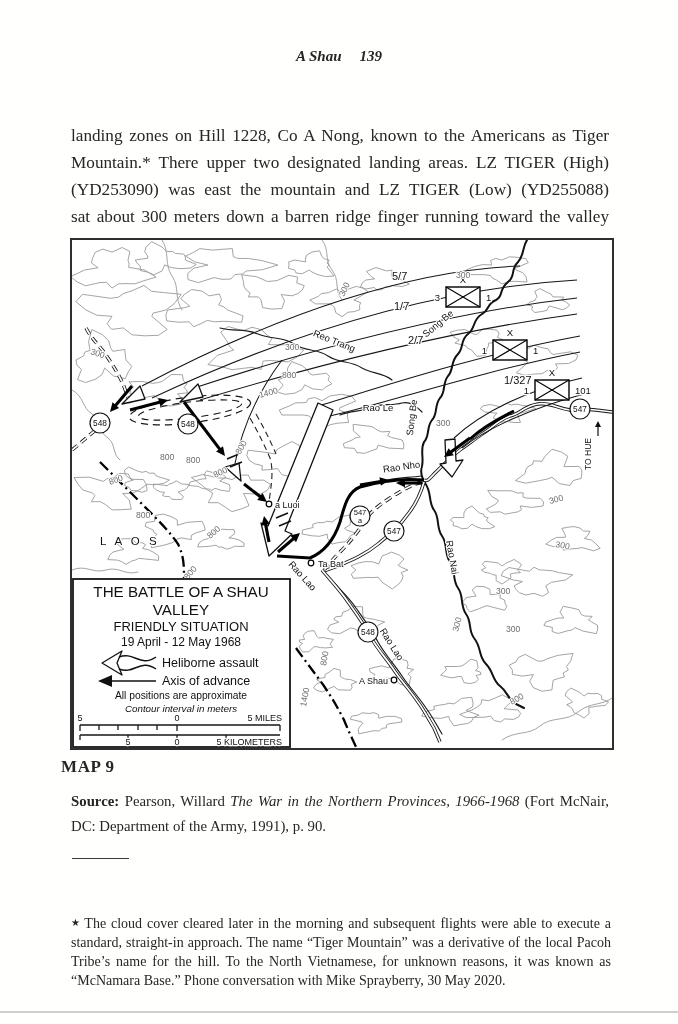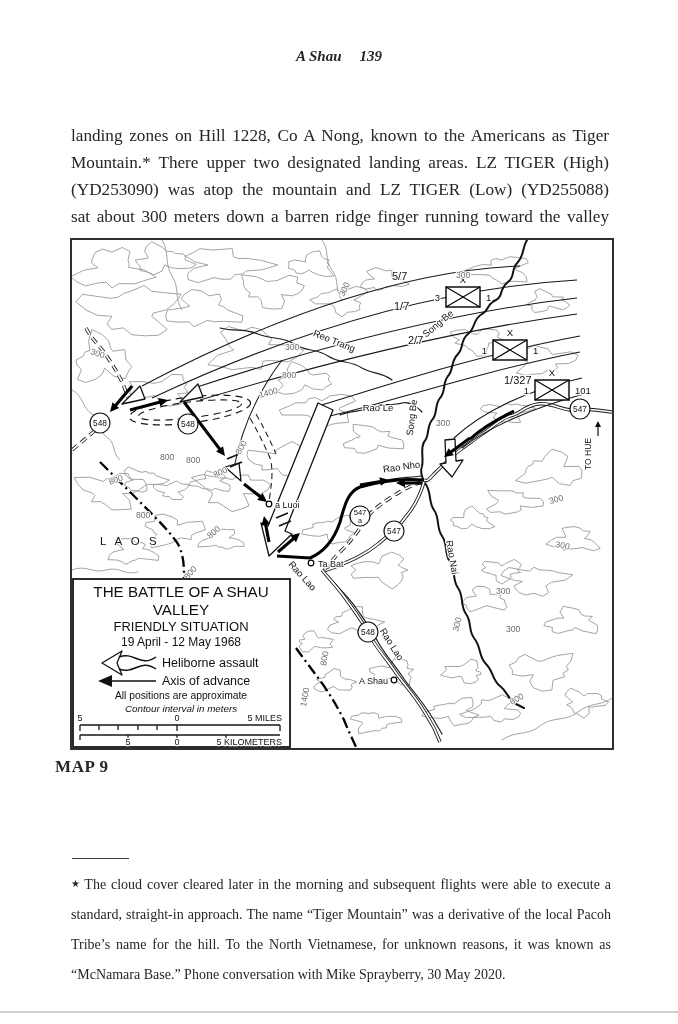--- a/index.html
+++ b/index.html
@@ -37,42 +37,42 @@
       paint-order:stroke;stroke:#fff;stroke-width:2.4px;stroke-linejoin:round;}
   .el{font-family:"Liberation Sans",sans-serif;fill:#6d6d6d;font-size:8.6px;
       paint-order:stroke;stroke:#fff;stroke-width:2px;}
   .rc{fill:#fff;stroke:#161616;stroke-width:1.2;}
   .vdot{fill:#fff;stroke:#000;stroke-width:1.2;}
   .ubox{fill:#fff;stroke:#000;stroke-width:1.4;}
   .uln{stroke:#000;stroke-width:1.1;}
   .legend-rect{fill:#fff;stroke:#161616;stroke-width:1.8;}
   .sc{stroke:#161616;stroke-width:1.3;}
   
-  .mapcap{position:absolute;top:757px;left:55px;font-size:17px;font-weight:bold;letter-spacing:.6px;}
+  .mapcap{position:absolute;top:757px;left:61px;font-size:17px;font-weight:bold;letter-spacing:.6px;}
   .source{position:absolute;top:789px;left:71px;width:538px;font-size:14.8px;line-height:25px;}
   .source .j{text-align:justify;text-align-last:justify;}
   .fnrule{position:absolute;top:858px;left:72px;width:57px;border-top:1.4px solid #3a3a3a;}
-  .fnote{position:absolute;top:869px;left:71px;width:540px;font-size:14px;line-height:30px;text-align:justify;}
+  .fnote{position:absolute;top:913px;left:71px;width:540px;font-size:14px;line-height:19px;text-align:justify;}
   .star{font-size:10px;vertical-align:2px;letter-spacing:3px;}
   .scan-edge{position:absolute;top:1011px;left:0;width:678px;height:2px;background:#cfcfcd;}
   b.src{font-weight:bold;} i{font-style:italic;}
 </style>
 </head>
 <body>
 
 <div id="page">
 
   <div class="rhead">
     <span>A Shau</span><span class="num">139</span>
   </div>
 
   <div class="para">
     <div class="jl">landing zones on Hill 1228, Co A Nong, known to the Americans as Tiger</div>
     <div class="jl">Mountain.* There upper two designated landing areas. LZ TIGER (High)</div>
-    <div class="jl">(YD253090) was atop the mountain and LZ TIGER (Low) (YD255088)</div>
+    <div class="jl">(YD253090) was east the mountain and LZ TIGER (Low) (YD255088)</div>
     <div class="jl">sat about 300 meters down a barren ridge finger running toward the valley</div>
   </div>
 
   <div class="mapwrap">
   <svg id="mapsvg" width="540" height="508" viewBox="0 0 540 508">
 
     <g id="contours">
           <path d="M72.5,30.0L84.1,37.1L71.4,40.9L63.0,43.8L53.1,43.6L46.2,43.9L40.0,48.1L34.5,42.3L27.9,42.6L13.6,45.8L5.2,42.0L-1.4,36.7L12.5,30.0L26.1,27.8L19.4,22.9L20.6,18.3L23.1,12.4L30.7,9.1L40.0,12.1L50.1,7.5L57.9,11.4L56.0,20.4L57.2,24.0L56.6,27.3L72.5,30.0Z" class="ct"></path>
           <path d="M113.3,20.0L124.2,24.4L118.9,28.0L108.0,28.7L99.1,27.6L92.7,24.9L90.0,31.0L81.8,34.8L75.4,32.1L68.2,30.5L68.3,26.0L65.1,23.2L63.3,20.0L75.9,18.2L75.6,16.0L72.7,11.7L74.1,6.8L79.8,1.7L90.0,7.0L94.7,11.6L100.4,11.4L103.5,13.5L111.6,14.0L113.4,17.0L113.3,20.0Z" class="ct"></path>
           <path d="M205.9,25.0L190.5,29.7L174.2,31.0L170.7,33.9L162.9,34.6L158.8,39.1L150.0,39.3L142.1,37.6L126.3,42.6L116.0,39.6L115.7,33.5L121.9,28.2L135.9,25.0L122.9,21.9L113.5,16.0L121.2,12.6L127.9,8.6L140.7,10.1L150.0,9.3L160.3,8.6L161.3,16.6L165.5,18.4L176.4,18.5L189.5,20.5L205.9,25.0Z" class="ct"></path>
@@ -391,20 +391,24 @@
         <text class="mt" x="56" y="505" font-size="9" text-anchor="middle">5</text>
         <text class="mt" x="105" y="505" font-size="9" text-anchor="middle">0</text>
         <text class="mt" x="210" y="505" font-size="9" text-anchor="end">5 KILOMETERS</text>
       </g>
     </g>
   </svg>
   </div>
 
   <div class="mapcap">MAP 9</div>
 
+  <div class="source">
+    <div class="j"><b class="src">Source:</b><span> Pearson, Willard </span><i>The War in the Northern Provinces, 1966-1968</i><span> (Fort McNair,</span></div>
+    <div>DC: Department of the Army, 1991), p. 90.</div>
+  </div>
 
   <div class="fnrule"></div>
 
   <div class="fnote">
     <span class="star">★</span><span>The cloud cover cleared later in the morning and subsequent flights were able to execute a standard, straight-in approach. The name “Tiger Mountain” was a derivative of the local Pacoh Tribe’s name for the hill. To the North Vietnamese, for unknown reasons, it was known as “McNamara Base.” Phone conversation with Mike Sprayberry, 30 May 2020.</span>
   </div>
 
   <div class="scan-edge"></div>
 </div>
 

